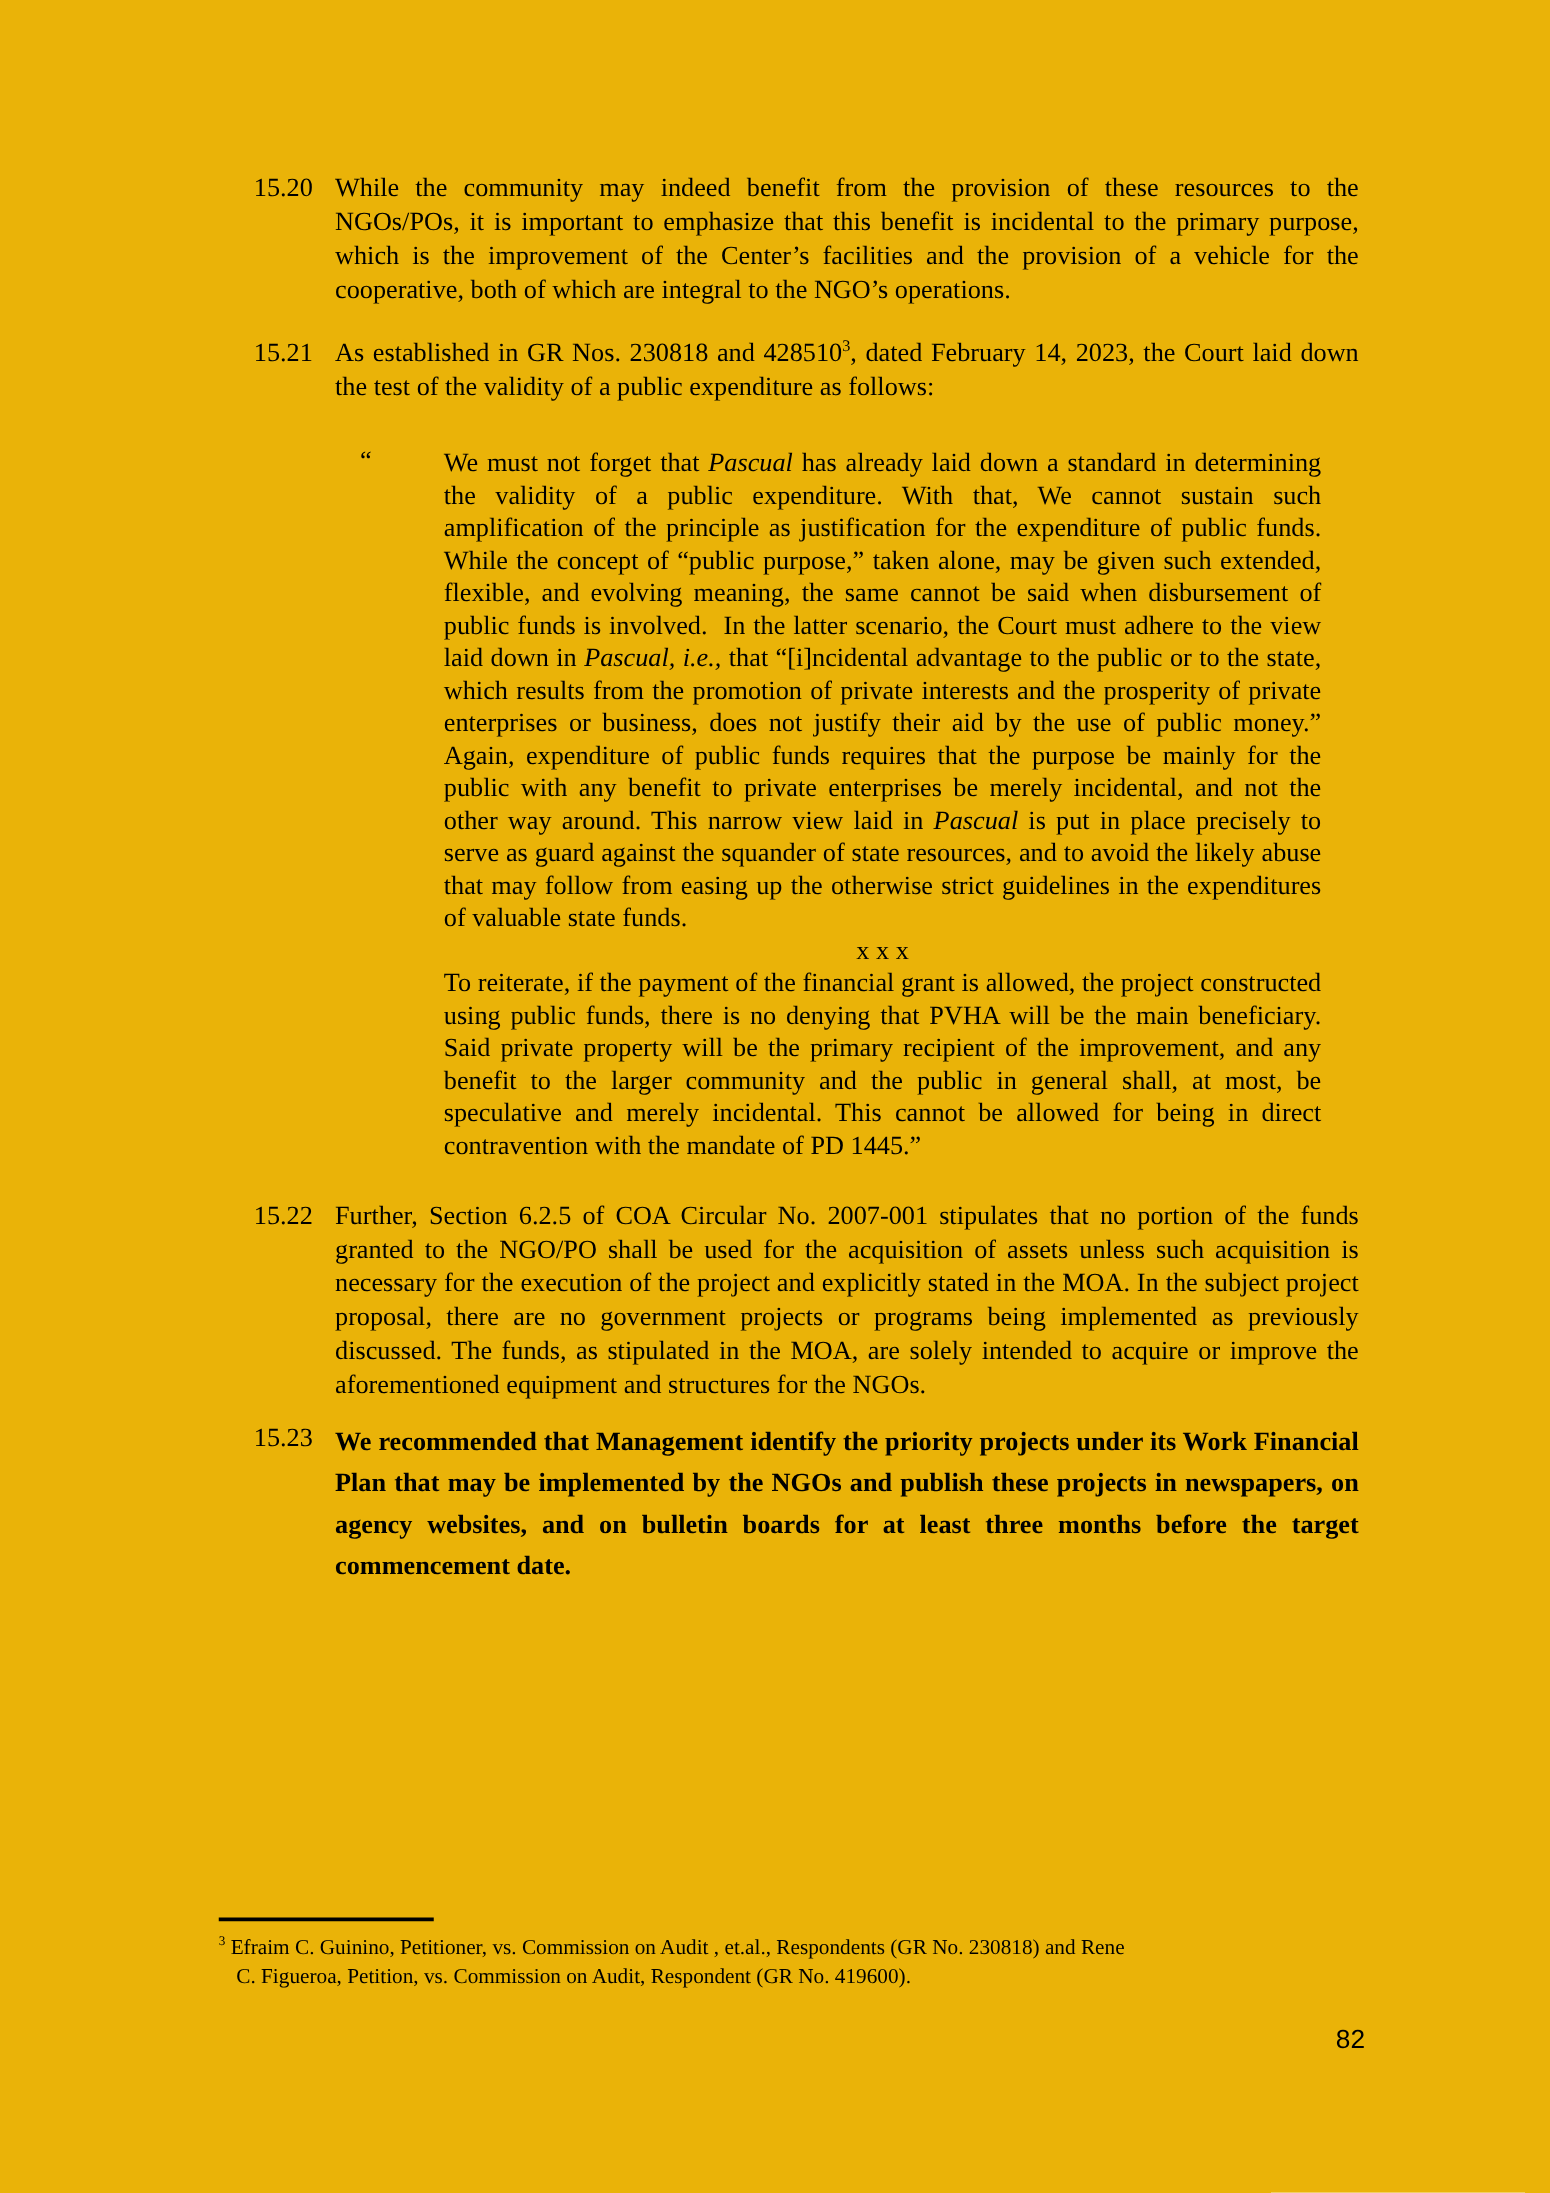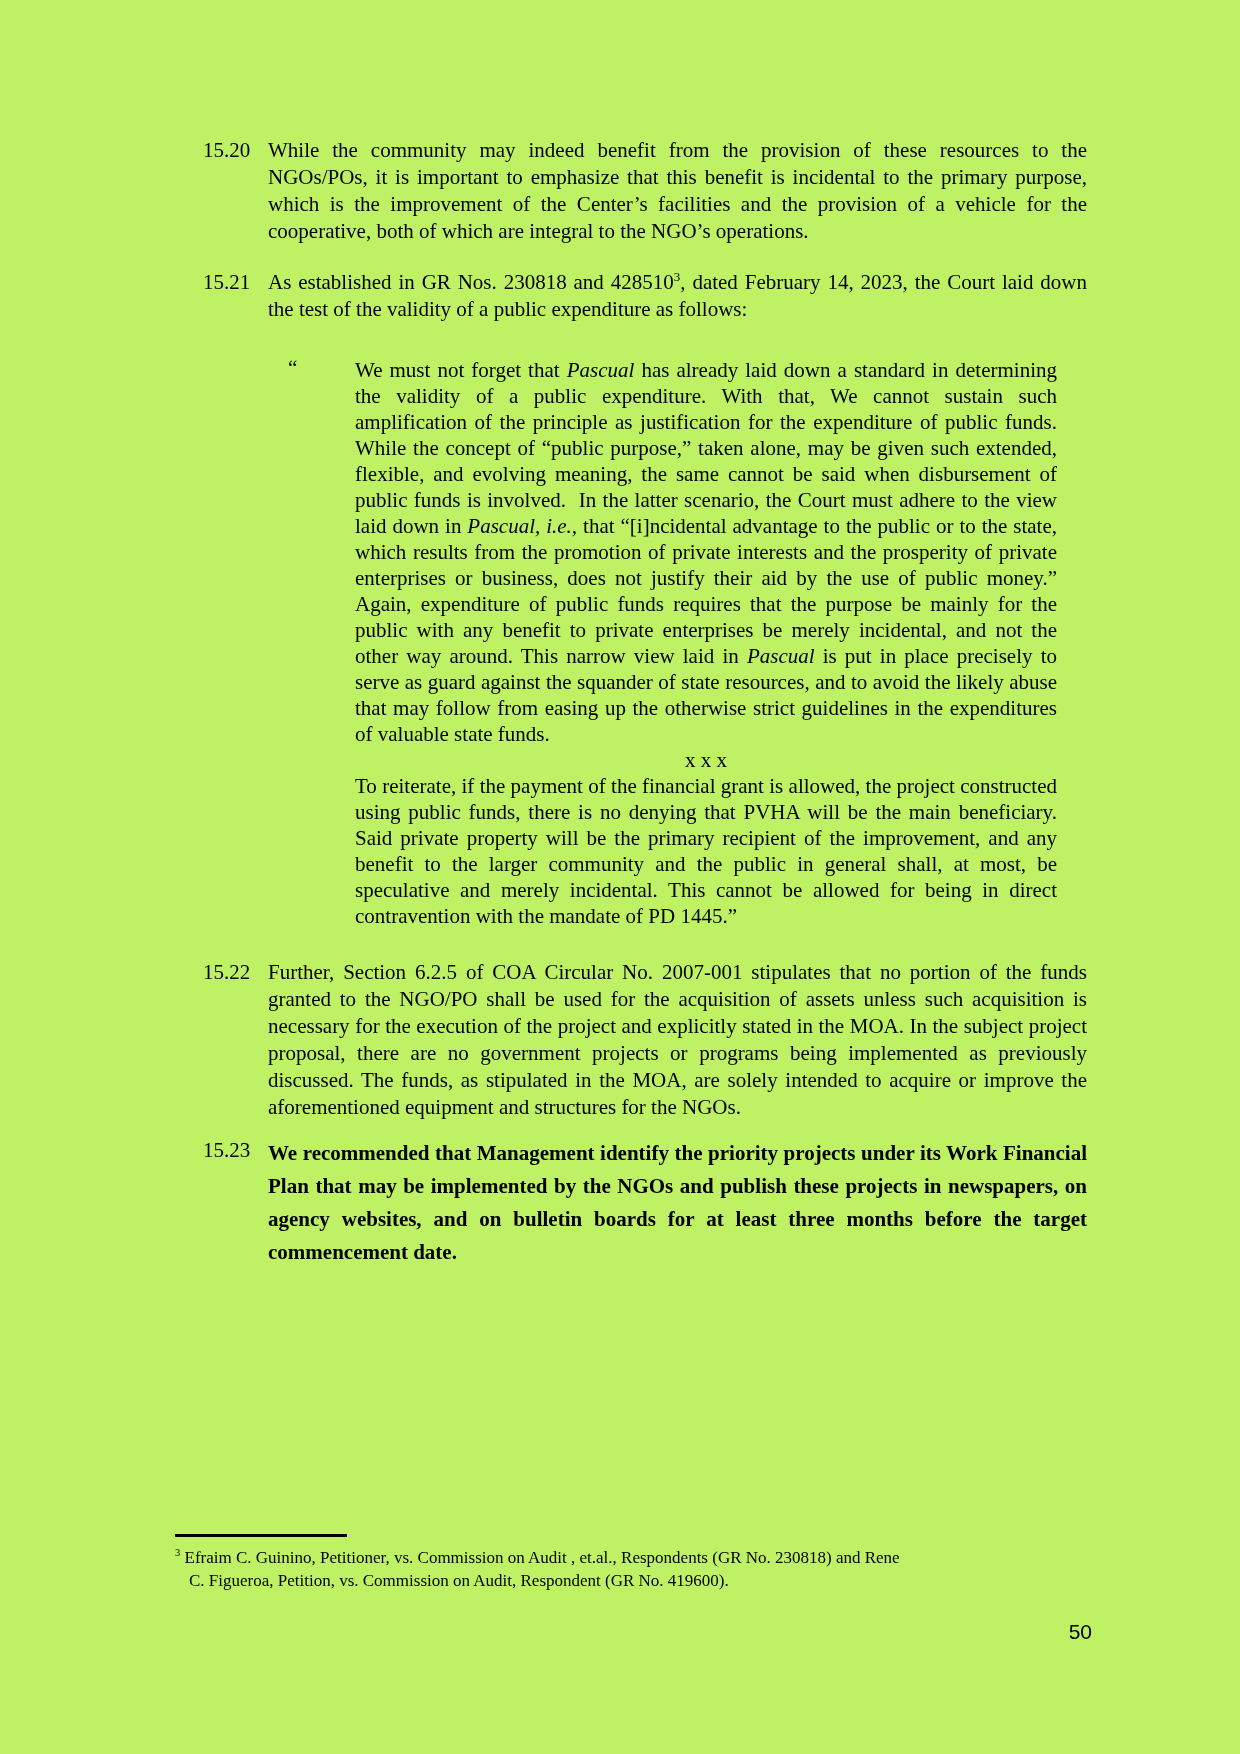--- a/index.html
+++ b/index.html
@@ -8,21 +8,21 @@
     width: 1240px;
     height: 1754px;
     position: relative;
     overflow: hidden;
     font-family: "Liberation Serif", "DejaVu Serif", serif;
     color: #000000;
   }
   .page {
     position: absolute;
     inset: 0;
-    background: #bef264;
+    background: #eab308;
   }
   .content {
     position: absolute;
     left: 203px;
     top: 137px;
     width: 884px;
     font-size: 21px;
     line-height: 27px;
   }
   .para {
@@ -123,15 +123,15 @@
     </section>
 
   </main>
 
   <footer class="footnote">
     <div class="fn-rule"></div>
     <div class="fn-line"><sup>3</sup><span> Efraim C. Guinino, Petitioner, vs. Commission on Audit , et.al., Respondents (GR No. 230818) and Rene</span></div>
     <div class="fn-line fn-line2"><span>C. Figueroa, Petition, vs. Commission on Audit, Respondent (GR No. 419600).</span></div>
   </footer>
 
-  <div class="page-number">50</div>
+  <div class="page-number">82</div>
 
 </div>
 
 </body></html>

